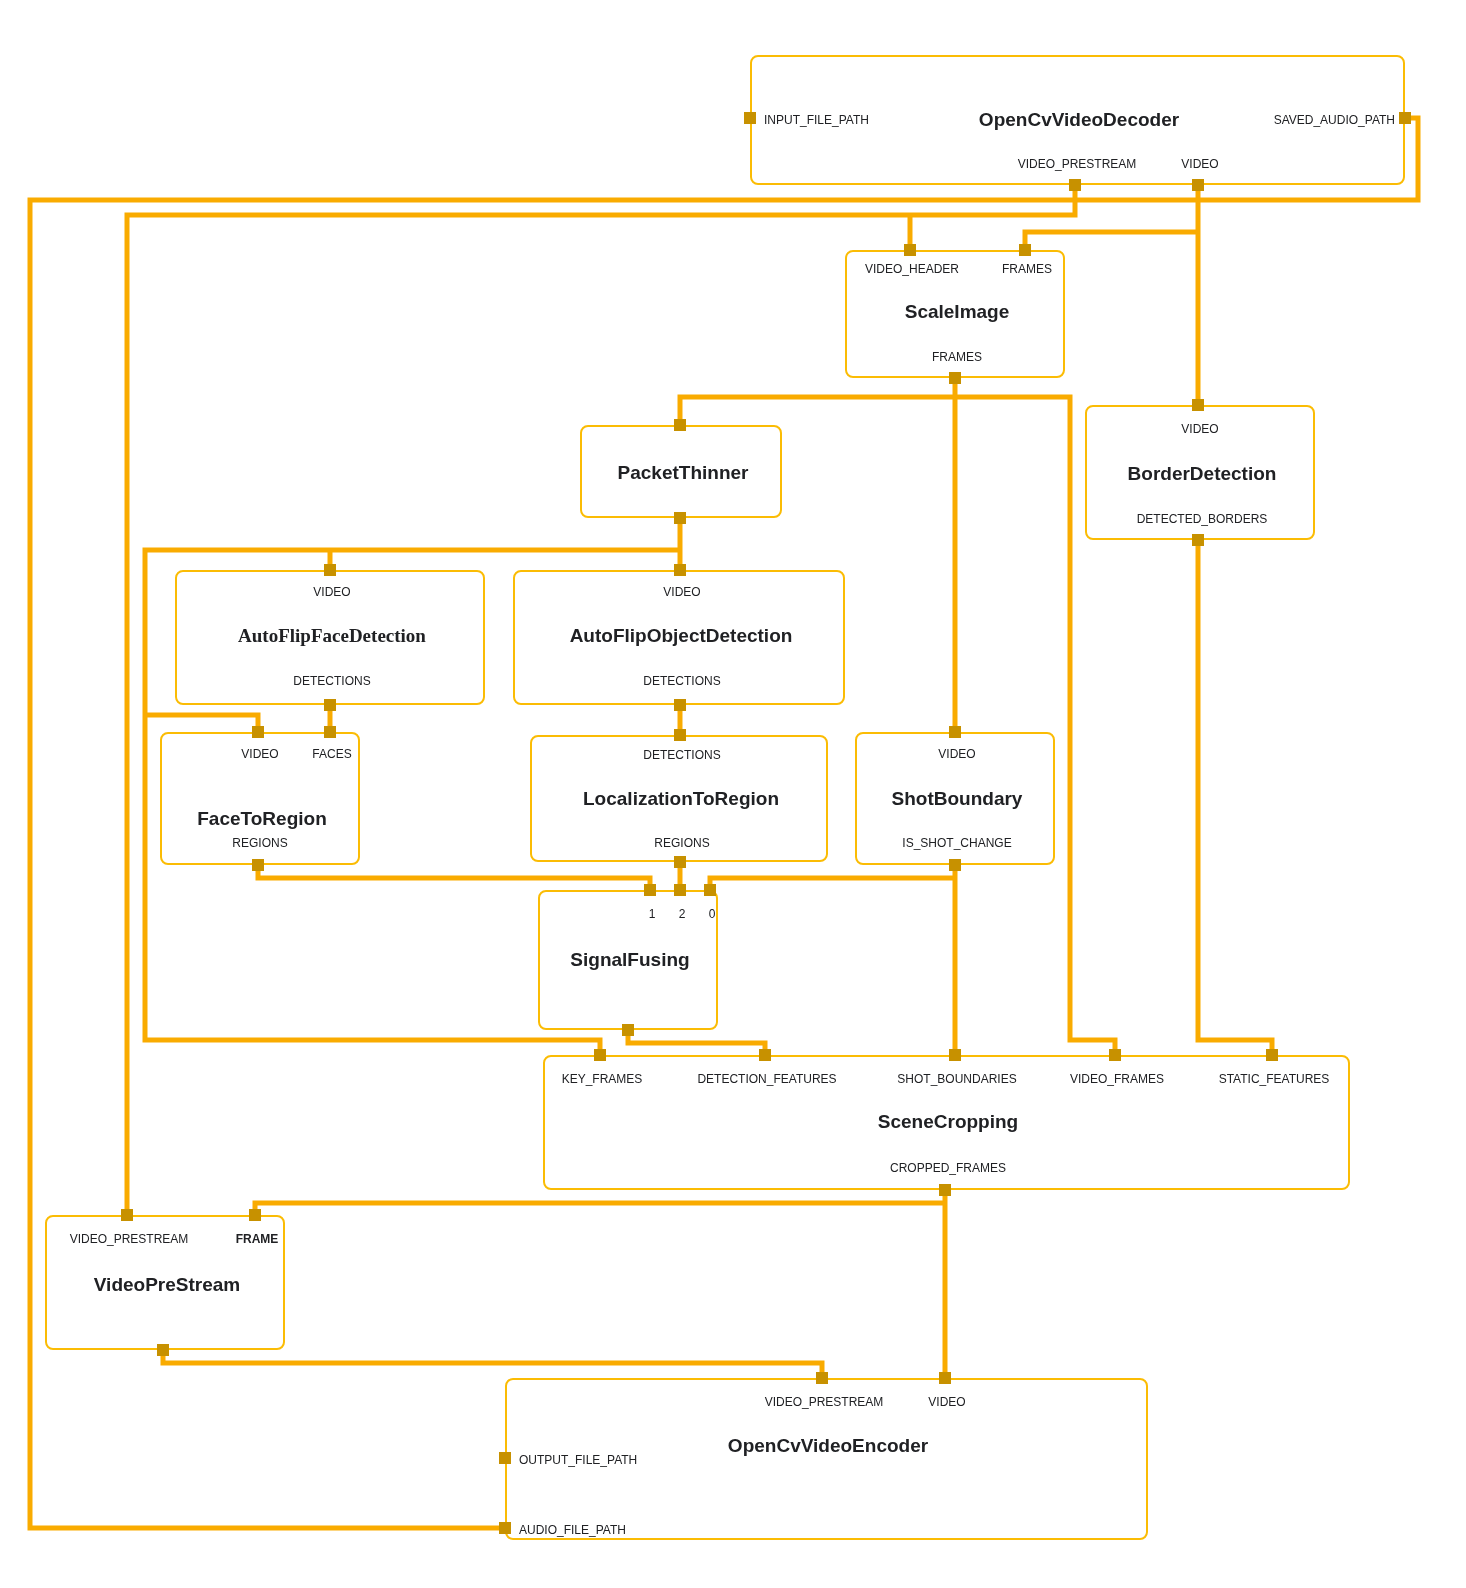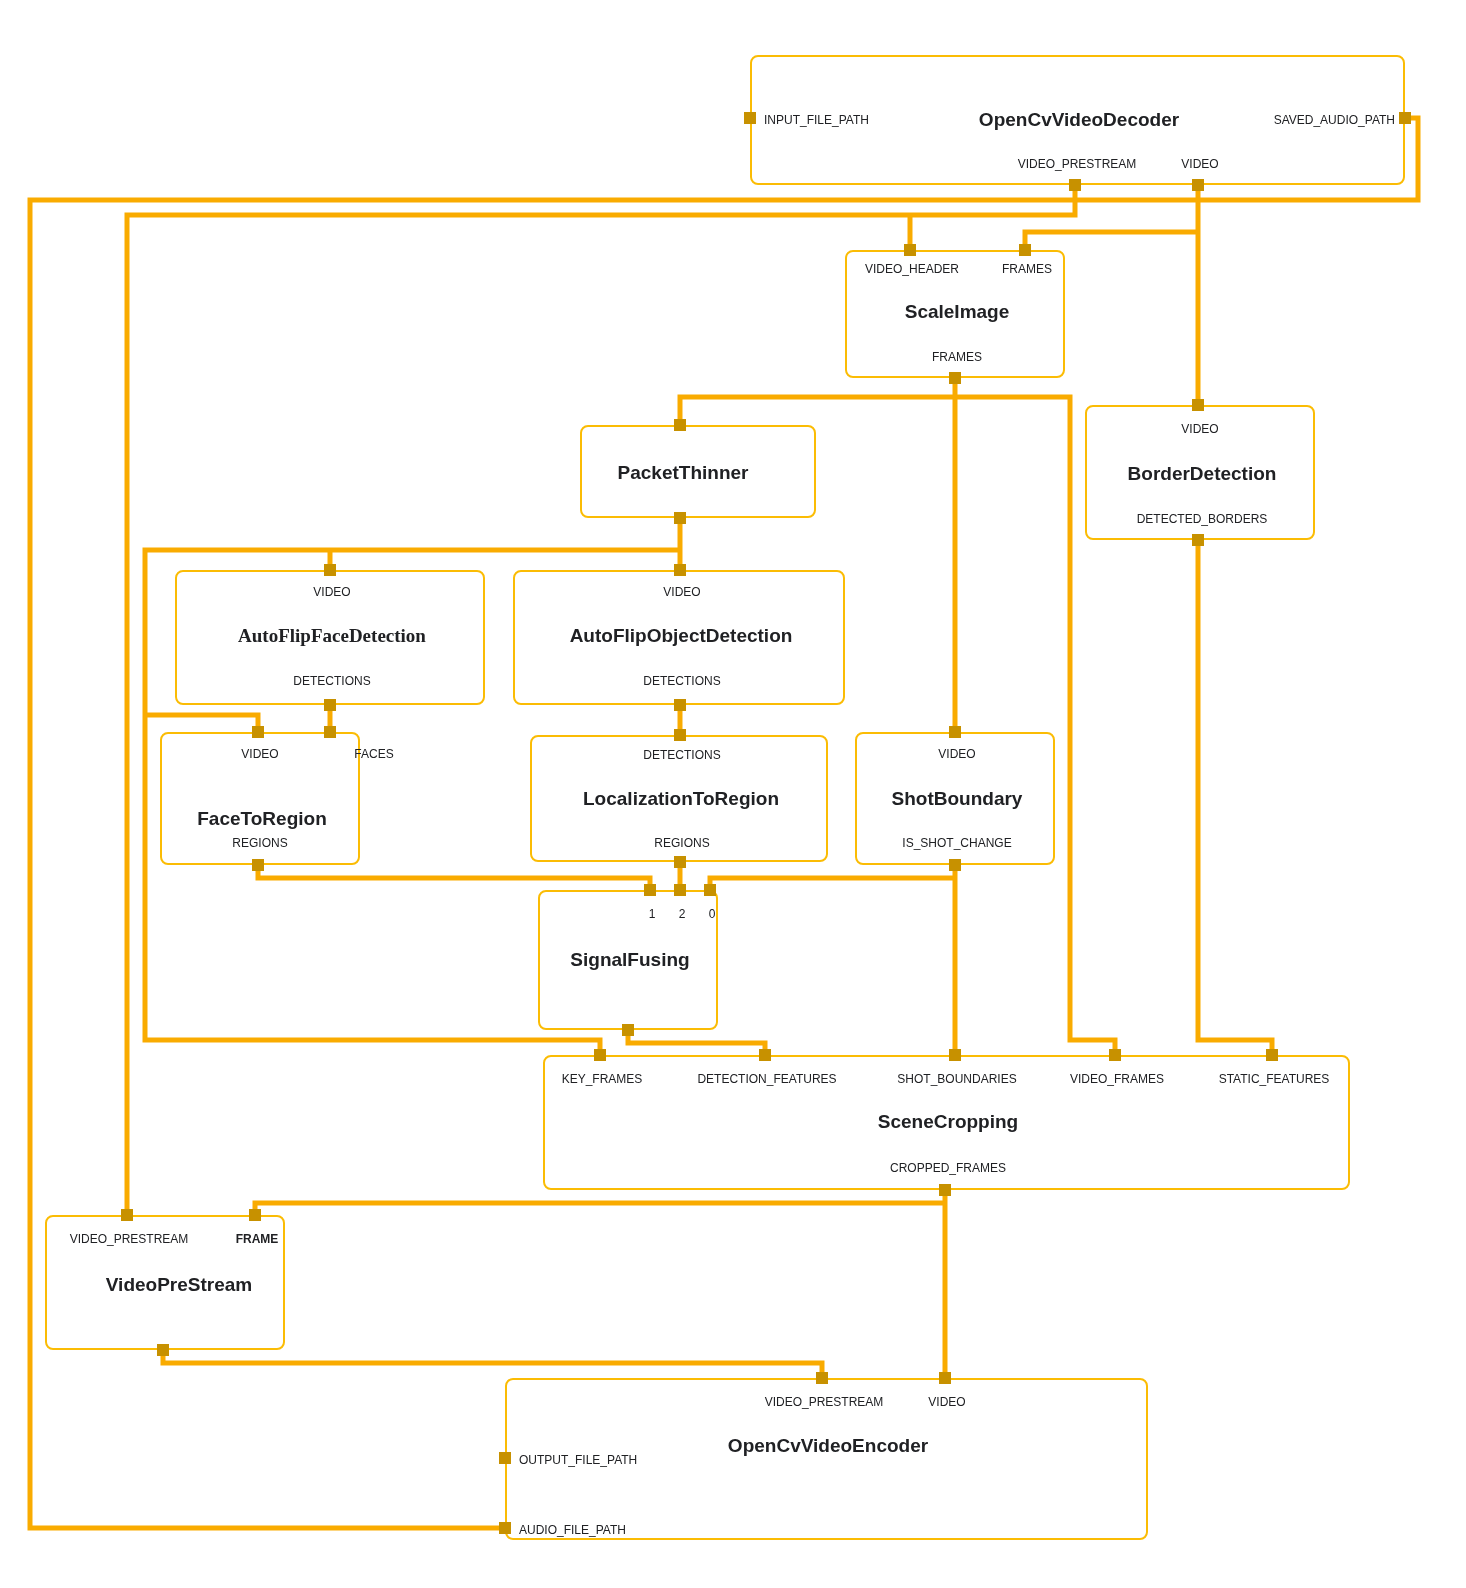--- a/index.html
+++ b/index.html
@@ -77,21 +77,21 @@
     <span class="plbl" style="left:448px;top:107px;">VIDEO</span>
   </div>
 
   <div class="node" style="left:845px;top:250px;width:220px;height:128px;padding-left:20px;">
     <span class="plbl" style="left:65px;top:17px;">VIDEO_HEADER</span>
     <span class="plbl" style="left:180px;top:17px;">FRAMES</span>
     <span class="title" style="left:110px;top:60px;">ScaleImage</span>
     <span class="plbl" style="left:110px;top:105px;">FRAMES</span>
   </div>
 
-  <div class="node" style="left:580px;top:425px;width:236px;height:93px;">
+  <div class="node" style="left:580px;top:425px;width:202px;height:93px;">
     <span class="title" style="left:101px;top:46px;">PacketThinner</span>
   </div>
 
   <div class="node" style="left:1085px;top:405px;width:230px;height:135px;">
     <span class="plbl" style="left:113px;top:22px;">VIDEO</span>
     <span class="title" style="left:115px;top:67px;">BorderDetection</span>
     <span class="plbl" style="left:115px;top:112px;">DETECTED_BORDERS</span>
   </div>
 
   <div class="node" style="left:175px;top:570px;width:310px;height:135px;">
@@ -101,21 +101,21 @@
   </div>
 
   <div class="node" style="left:513px;top:570px;width:332px;height:135px;">
     <span class="plbl" style="left:167px;top:20px;">VIDEO</span>
     <span class="title" style="left:166px;top:64px;">AutoFlipObjectDetection</span>
     <span class="plbl" style="left:167px;top:109px;">DETECTIONS</span>
   </div>
 
   <div class="node" style="left:160px;top:732px;width:200px;height:133px;">
     <span class="plbl" style="left:98px;top:20px;">VIDEO</span>
-    <span class="plbl" style="left:170px;top:20px;margin-left:42px;">FACES</span>
+    <span class="plbl" style="left:170px;top:20px;">FACES</span>
     <span class="title" style="left:100px;top:65px;margin-top:20px;">FaceToRegion</span>
     <span class="plbl" style="left:98px;top:109px;">REGIONS</span>
   </div>
 
   <div class="node" style="left:530px;top:735px;width:298px;height:127px;">
     <span class="plbl" style="left:150px;top:18px;">DETECTIONS</span>
     <span class="title" style="left:149px;top:62px;">LocalizationToRegion</span>
     <span class="plbl" style="left:150px;top:106px;">REGIONS</span>
   </div>
 
@@ -138,21 +138,21 @@
     <span class="plbl" style="left:412px;top:22px;">SHOT_BOUNDARIES</span>
     <span class="plbl" style="left:572px;top:22px;">VIDEO_FRAMES</span>
     <span class="plbl" style="left:729px;top:22px;">STATIC_FEATURES</span>
     <span class="title" style="left:403px;top:65px;">SceneCropping</span>
     <span class="plbl" style="left:403px;top:111px;">CROPPED_FRAMES</span>
   </div>
 
   <div class="node" style="left:45px;top:1215px;width:240px;height:135px;">
     <span class="plbl" style="left:82px;top:22px;">VIDEO_PRESTREAM</span>
     <span class="plbl" style="left:210px;top:22px;font-weight:bold;">FRAME</span>
-    <span class="title" style="left:132px;top:68px;">VideoPreStream</span>
+    <span class="title" style="left:120px;top:68px;">VideoPreStream</span>
   </div>
 
   <div class="node" style="left:505px;top:1378px;width:643px;height:162px;">
     <span class="plbl" style="left:317px;top:22px;">VIDEO_PRESTREAM</span>
     <span class="plbl" style="left:440px;top:22px;">VIDEO</span>
     <span class="title" style="left:321px;top:66px;">OpenCvVideoEncoder</span>
     <span class="plbl anchor-left" style="left:12px;top:80px;">OUTPUT_FILE_PATH</span>
     <span class="plbl anchor-left" style="left:12px;top:150px;">AUDIO_FILE_PATH</span>
   </div>
 

